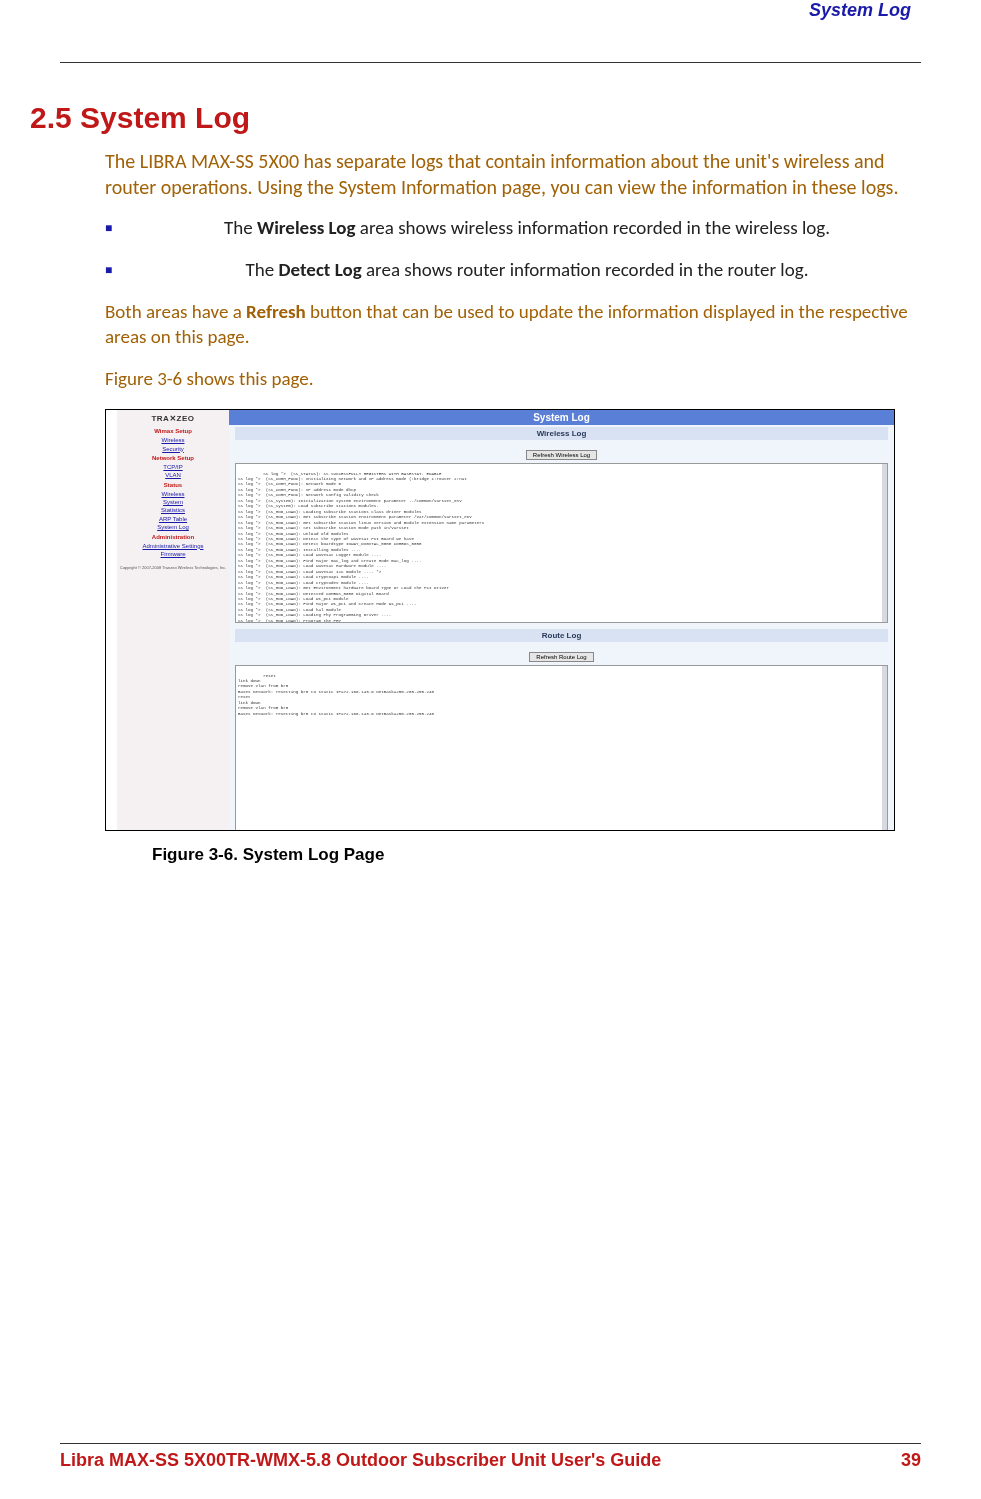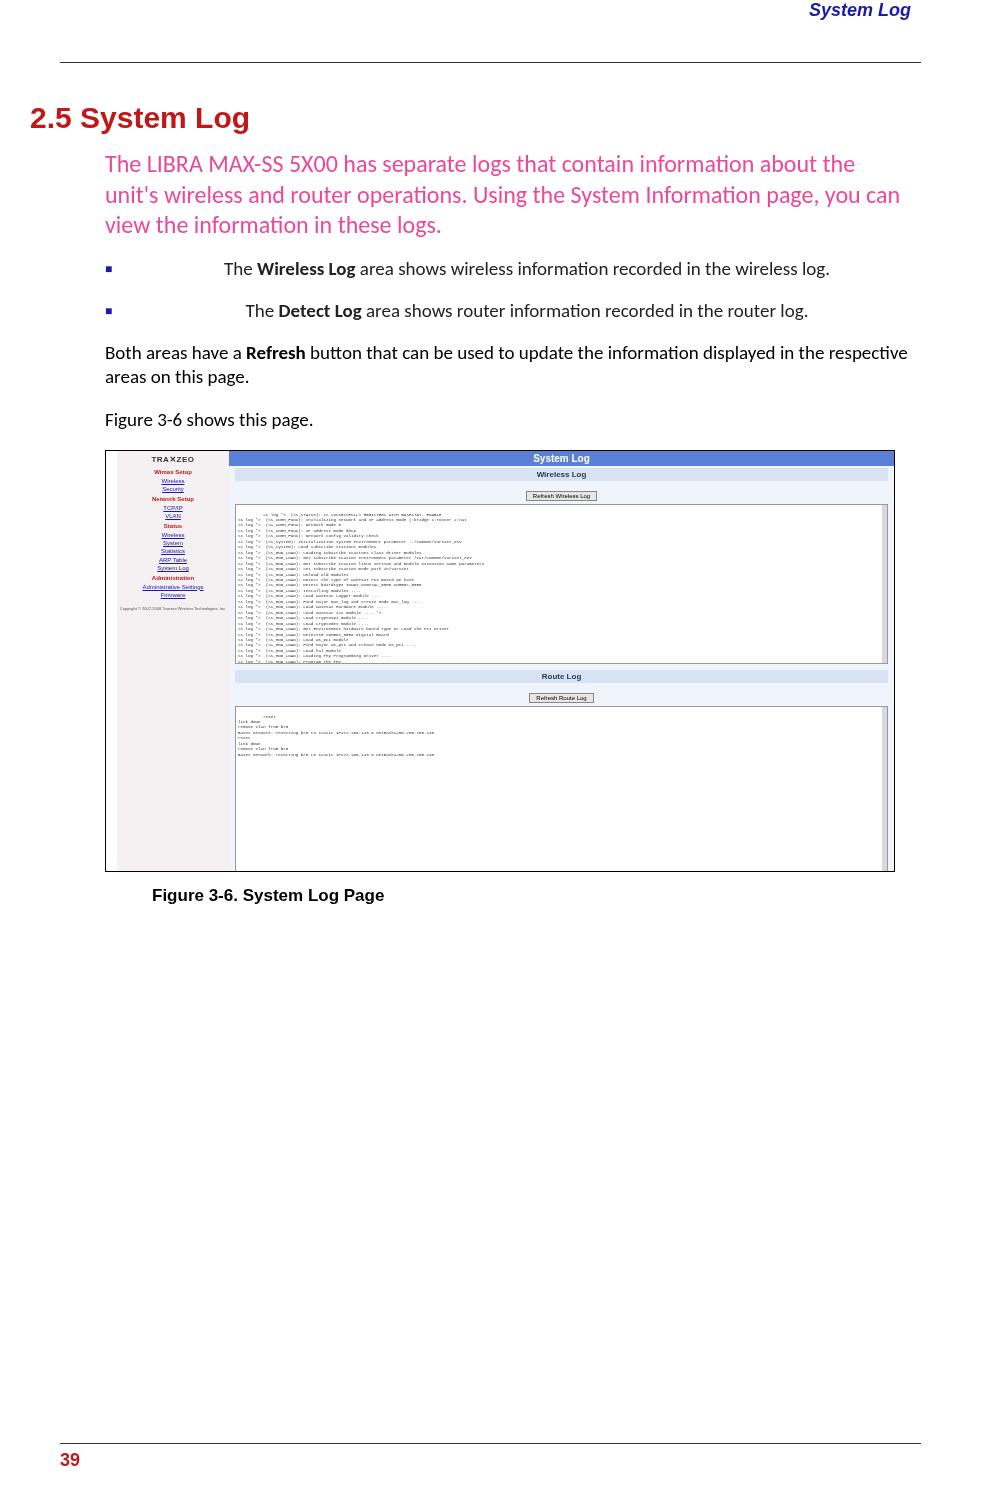--- a/index.html
+++ b/index.html
@@ -2,28 +2,28 @@
 <html><head>
 <meta charset="utf-8">
 <style>
   * { box-sizing: border-box; margin: 0; padding: 0; }
   body { width: 981px; height: 1499px; font-family: "Times New Roman", serif; background: #fff; position: relative; }
   .page { width: 981px; height: 1499px; position: relative; padding: 0 60px; }
   .header-row { position: relative; height: 40px; }
   .header-label { position: absolute; right: 10px; top: 0; font-family: Arial, sans-serif; font-style: italic; font-weight: bold; color: #1a1aaa; font-size: 18px; }
   .hr-top { border: none; border-top: 1.5px solid #333; margin-top: 22px; }
   .h1 { font-family: Arial, sans-serif; font-weight: bold; color: #c01818; font-size: 30px; margin: 38px 0 14px -30px; }
-  .body-text { font-family: "Segoe UI", Calibri, Arial, sans-serif; font-size: 24px; color: #ec4899; line-height: 1.28; margin-left: 45px; margin-right: 10px; }
+  .body-text { font-family: "Segoe UI", Calibri, Arial, sans-serif; font-size: 20px; color: #a16207; line-height: 1.28; margin-left: 45px; margin-right: 10px; }
   .para { margin-bottom: 16px; }
   .bullet-list { margin: 10px 0 18px 45px; }
   .bullet-item { display: flex; margin-bottom: 18px; font-family: "Segoe UI", Calibri, Arial, sans-serif; font-size: 19px; color: #222; }
   .bullet-mark { width: 28px; font-size: 12px; color: #1a1aaa; line-height: 24px; }
   .bullet-text { flex: 1; text-align: center; }
   b.inline { font-weight: bold; }
-  .para2 { font-family: "Segoe UI", Calibri, Arial, sans-serif; font-size: 19px; color: #000000; line-height: 1.28; margin: 0 10px 18px 45px; }
+  .para2 { font-family: "Segoe UI", Calibri, Arial, sans-serif; font-size: 19px; color: #a16207; line-height: 1.28; margin: 0 10px 18px 45px; }
   .fig { margin: 6px 0 8px 45px; border: 1px solid #000; width: 790px; background: #fff; overflow: hidden; }
   .fig-inner { display: flex; height: 420px; padding-left: 11px; }
   .fig-side { width: 112px; height: 100%; background: #f5f0f2; text-align: center; font-family: Arial, sans-serif; font-size: 6.5px; padding-top: 4px; }
   .logo { font-weight: bold; letter-spacing: 0.5px; font-size: 8px; color: #333; margin-bottom: 5px; }
   .grp-h { color: #c01818; font-weight: bold; margin: 2px 0; text-align: center; font-size: 6px; }
   .lnk { color: #1a1aaa; text-decoration: underline; display: block; line-height: 1.4; font-size: 6px; cursor: pointer; }
   .copy { color: #555; font-size: 4px; margin-top: 8px; line-height: 1.2; }
   .fig-main { flex: 1; background: #f0f4fb; height: 100%; display: flex; flex-direction: column; }
   .fig-title { background: #5a7fd6; color: #fff; font-family: Arial, sans-serif; font-weight: bold; font-size: 10px; text-align: center; padding: 2px; }
   .sec-title { background: #d8e2f2; color: #2a3a5a; font-family: Arial, sans-serif; font-size: 8px; font-weight: bold; text-align: center; padding: 2px; margin: 2px 6px 1px 6px; }
@@ -161,16 +161,17 @@
         </div>
       </div>
     </div>
   </div>
 
   <div class="fig-caption">Figure 3-6. System Log Page</div>
 
   <div class="footer">
     <hr class="footer-hr">
     <div class="footer-row">
+      <div class="footer-title">Libra MAX-SS  5X00TR-WMX-5.8 Outdoor Subscriber Unit User's Guide</div>
       <div class="footer-pg">39</div>
     </div>
   </div>
 </div>
 
 </body></html>

